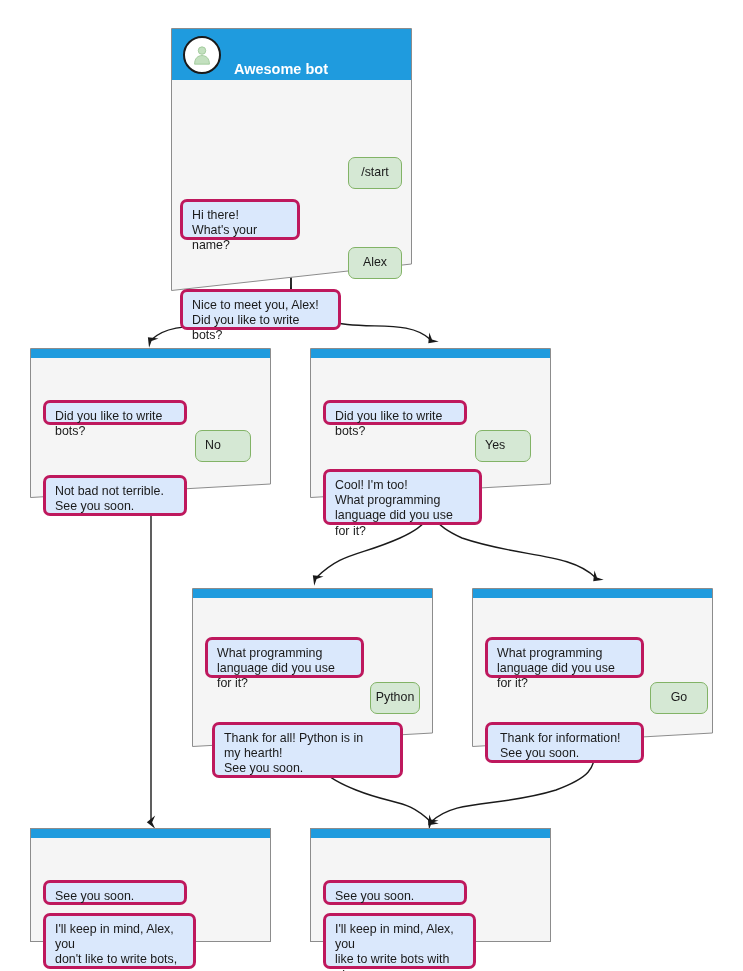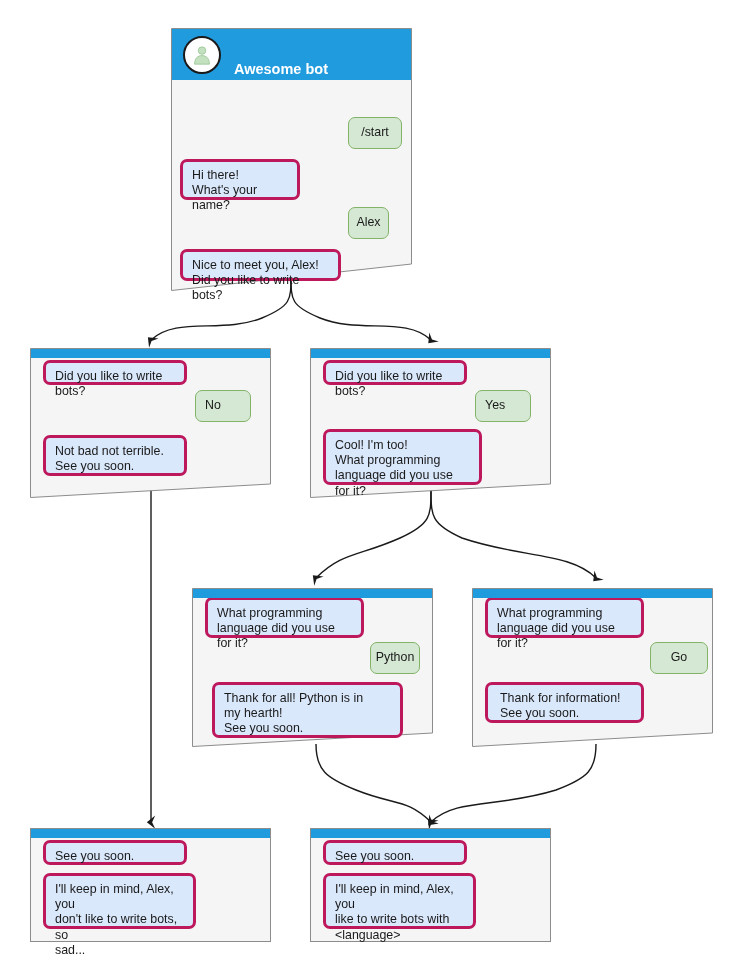--- a/index.html
+++ b/index.html
@@ -69,20 +69,21 @@
   }
   .bubble{
     position:absolute;
     box-sizing:border-box;
     border-radius:7px;
     font-size:12.4px;
     line-height:15.2px;
     color:#1a1a1a;
     padding:6px 9px 6px 9px;
     white-space:pre-line;
+    margin-top:40px;
   }
   .bubble.bot{
     background:#dae8fc;
     border:3px solid #be185d;
   }
   .bubble.user{
     background:#d5e8d4;
     border:1px solid #82b366;
     display:flex;
     align-items:center;
@@ -124,23 +125,23 @@
         </svg>
       </div>
       <div class="bot-title">Awesome bot</div>
     </div>
 
     <div class="bubble user" style="left:177px; top:89px; width:54px; height:32px; justify-content:center;">/start</div>
 
     <div class="bubble bot" style="left:9px; top:131px; width:120px; height:41px;">Hi there!
 What's your name?</div>
 
-    <div class="bubble user" style="left:177px; top:179px; width:41px; height:32px; justify-content:center;">Alex</div>
-
-    <div class="bubble bot" style="left:9px; top:221px; width:161px; height:32px;">Nice to meet you, Alex!
+    <div class="bubble user" style="left:177px; top:179px; width:54px; height:32px; justify-content:center;">Alex</div>
+
+    <div class="bubble bot" style="left:9px; top:221px; width:161px; height:41px;">Nice to meet you, Alex!
 Did you like to write bots?</div>
   </div>
 
   <div class="card skew" style="left:30px; top:348px; width:241px; height:150px;">
     <svg class="card-svg" width="241" height="150">
       <polygon points="0.5,0.5 240.5,0.5 240.5,136 0.5,149.5" fill="#f5f5f5" stroke="#8c8c8c" stroke-width="1"></polygon>
     </svg>
     <div class="titlebar slim" style="width:239px;"></div>
 
     <div class="bubble bot" style="left:13px; top:12px; width:144px; height:25px;">Did you like to write bots?</div>

